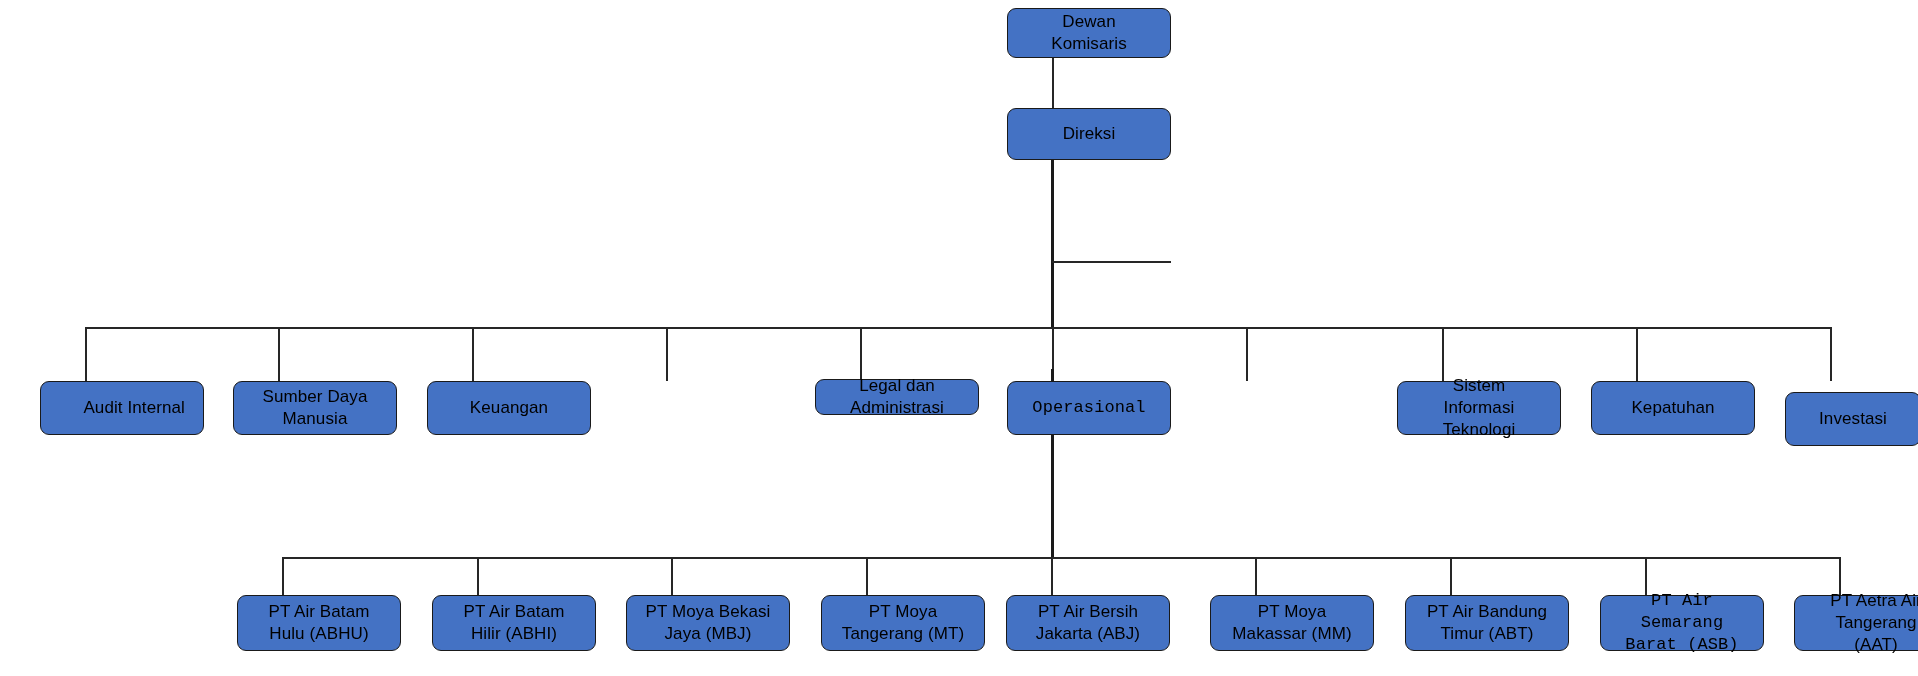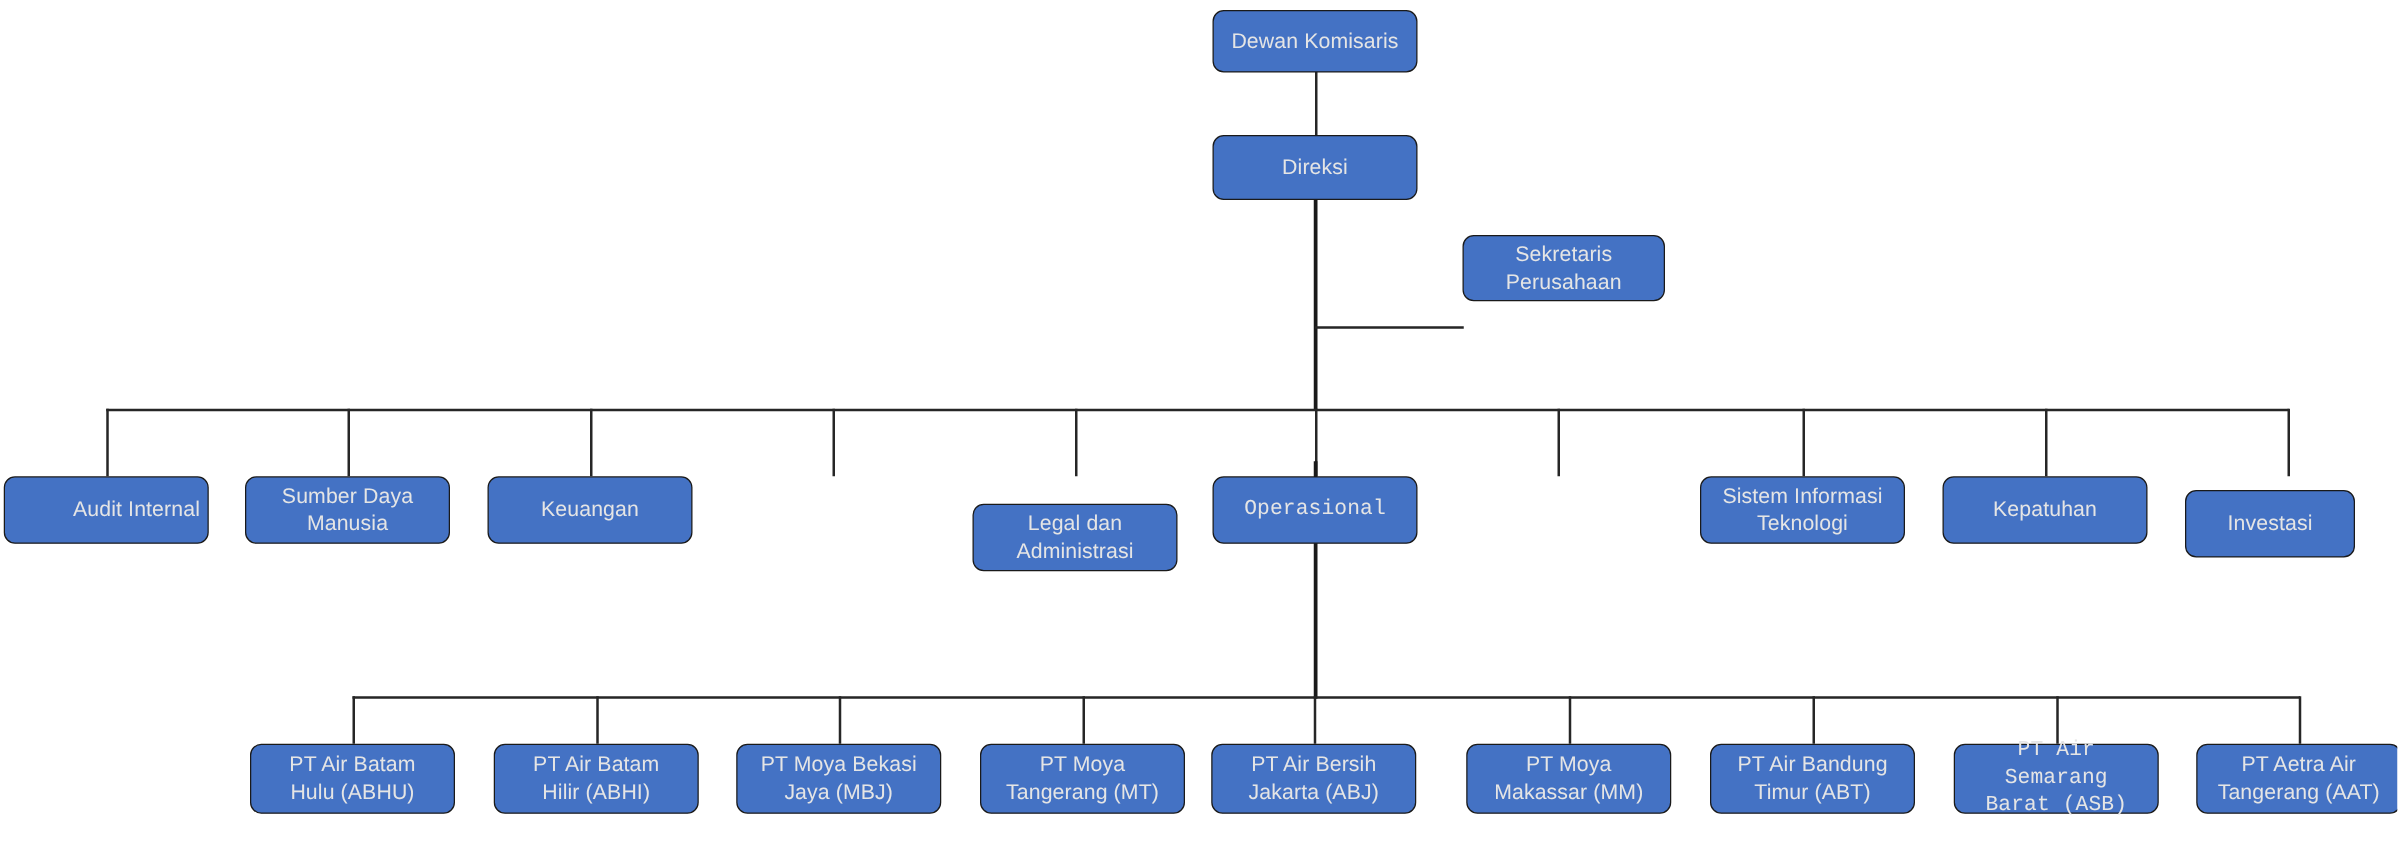--- a/index.html
+++ b/index.html
@@ -17,30 +17,31 @@
     height: 676px;
     background: #ffffff;
     overflow: hidden;
   }
   .node {
     position: absolute;
     box-sizing: border-box;
     background: #4472C4;
     border: 1.6px solid #1a1a1a;
     border-radius: 9px;
-    color: #e5e5e5;
+    color: #000000;
     display: flex;
     align-items: center;
     justify-content: center;
     text-align: center;
     font-size: 17px;
     line-height: 1.28;
-    padding: 2px 6px;
+    padding: 2px 18px;
     letter-spacing: 0.1px;
     z-index: 3;
+    margin-left: 37px;
   }
   .node-label {
     display: block;
     white-space: pre-line;
   }
   .edge {
     position: absolute;
     background: #262626;
     z-index: 1;
   }
@@ -87,36 +88,32 @@
   <div class="edge v" style="left:1839px; top:557px; height:38px;"></div>
 
   <div class="node" style="left:970px; top:8px; width:164px; height:50px;">
     <span class="node-label">Dewan Komisaris</span>
   </div>
 
   <div class="node" style="left:970px; top:108px; width:164px; height:52px;justify-content:center;">
     <span class="node-label">Direksi</span>
   </div>
 
-  <div class="node" style="left:1170px; top:188px; width:162px; height:53px;">
-    <span class="node-label">Sekretaris
-Perusahaan</span>
-  </div>
 
   <div class="node" style="left:3px; top:381px; width:164px; height:54px;justify-content:flex-end;">
     <span class="node-label">Audit Internal</span>
   </div>
   <div class="node" style="left:196px; top:381px; width:164px; height:54px;">
     <span class="node-label">Sumber Daya
 Manusia</span>
   </div>
   <div class="node" style="left:390px; top:381px; width:164px; height:54px;">
     <span class="node-label">Keuangan</span>
   </div>
-  <div class="node" style="left:778px; top:403px; width:164px; height:54px;">
+  <div class="node" style="left:778px; top:379px; width:164px; height:36px;">
     <span class="node-label">Legal dan
 Administrasi</span>
   </div>
   <div class="node" style="left:970px; top:381px; width:164px; height:54px;font-family:Liberation Mono, monospace;">
     <span class="node-label">Operasional</span>
   </div>
   <div class="node" style="left:1360px; top:381px; width:164px; height:54px;">
     <span class="node-label">Sistem Informasi
 Teknologi</span>
   </div>

